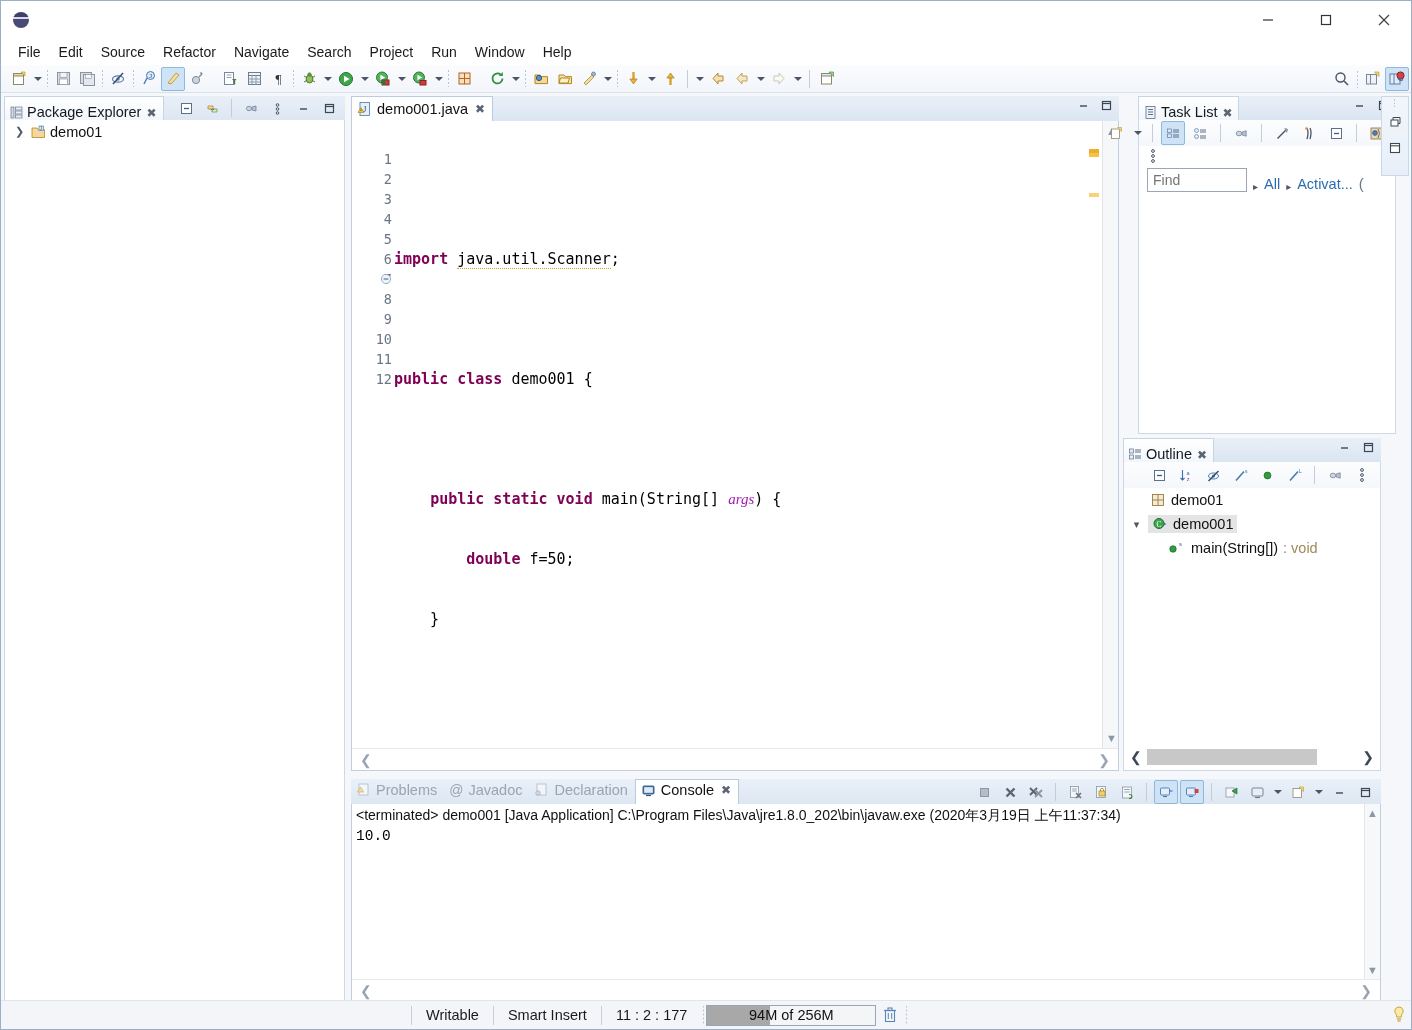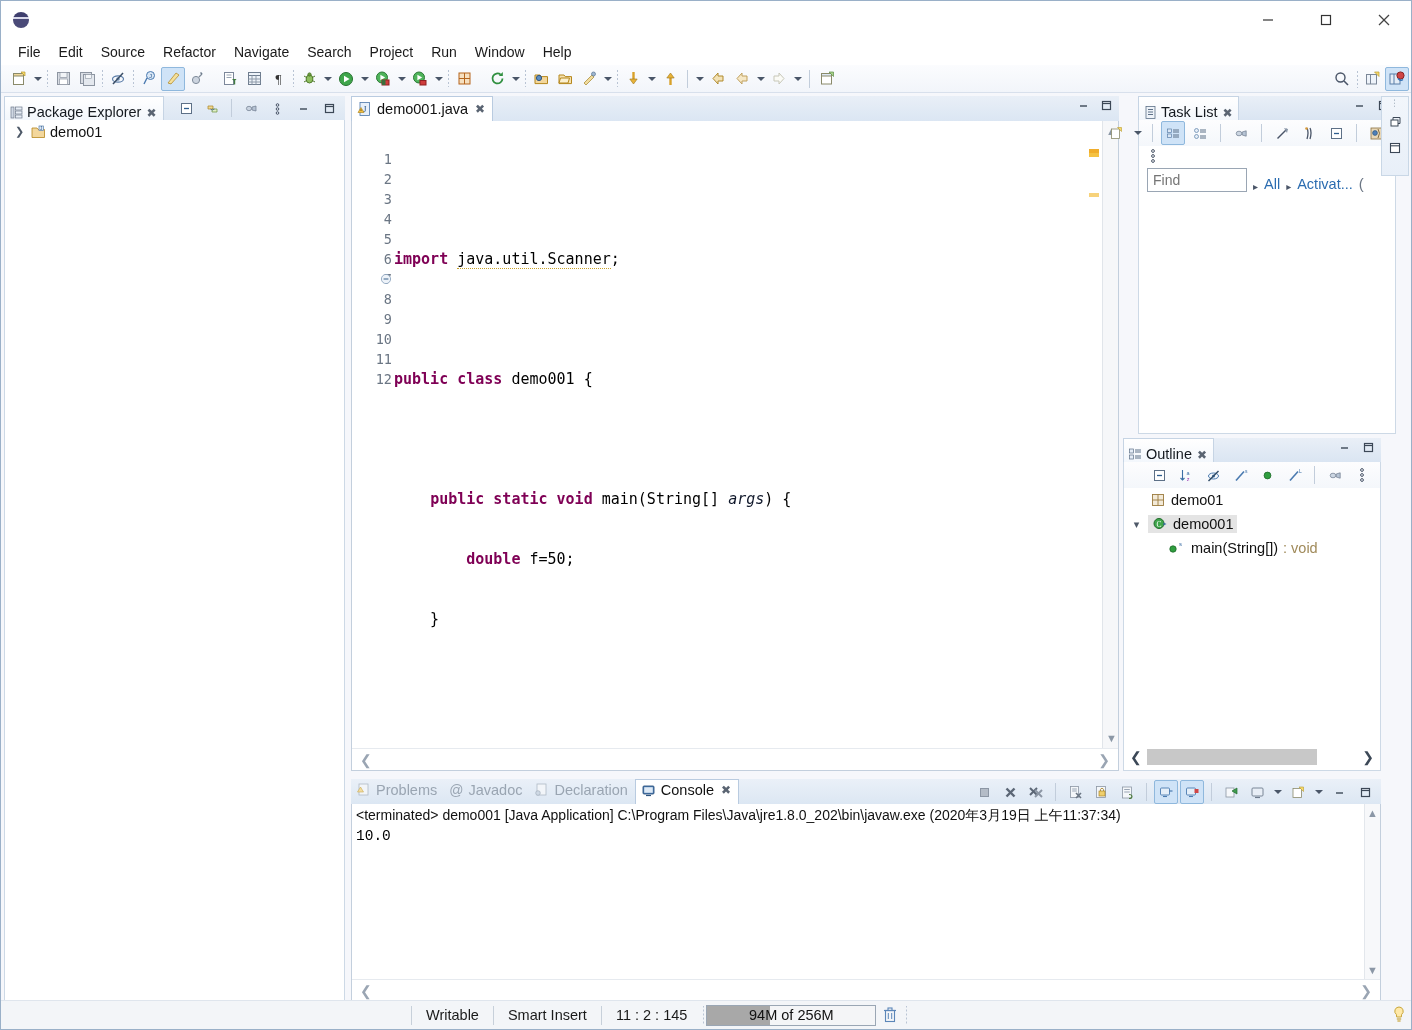--- a/index.html
+++ b/index.html
@@ -109,21 +109,21 @@
     font-family: "DejaVu Sans Mono", monospace; font-size: 13.5px; color: #6b7684; height: 20px; line-height: 20px;
   }
   .ed-code {
     position: absolute; left: 41px; top: 0; right: 44px; bottom: 22px;
     font-family: "DejaVu Sans Mono", monospace; font-size: 15px; line-height: 20px;
     white-space: pre; color: #000; padding-top: 0;
   }
   .ed-code .ln { height: 20px; padding-left: 1px; }
   .kw { color: #7f0055; font-weight: bold; }
   .field { color: #0000c0; font-weight: bold; font-style: italic; }
-  .param { color: #0f172a; font-style: italic; }
+  .param { color: #a21caf; font-style: italic; font-family: Liberation Serif, serif; }
   .imp-underline { border-bottom: 1px dotted #c9a227; }
   .ed-vscroll {
     position: absolute; right: 0; top: 0; width: 16px; bottom: 22px;
     background: #f6f7f9; border-left: 1px solid #e1e5ea;
   }
   .ed-overview { position: absolute; right: 17px; top: 0; width: 14px; bottom: 22px; background: #ffffff; }
   .ov-mark { position: absolute; width: 10px; height: 4px; left: 2px; }
   .ed-hscroll {
     position: absolute; left: 0; right: 0; bottom: 0; height: 22px;
     background: #ffffff; border-top: 1px solid #e6eaef; display: flex; align-items: center; justify-content: space-between;
@@ -1021,21 +1021,21 @@
     </div>
   </div>
 
   <div class="statusbar">
     <div style="width:410px;"></div>
     <div class="st-sep"></div>
     <div class="st-cell">Writable</div>
     <div class="st-sep"></div>
     <div class="st-cell">Smart Insert</div>
     <div class="st-sep"></div>
-    <div class="st-cell">11 : 2 : 145</div>
+    <div class="st-cell">11 : 2 : 177</div>
     <div class="st-dotted"></div>
     <div class="mem-wrap">
       <div class="mem-fill" style="width:37%"></div>
       <span class="mem-text">94M of 256M</span>
     </div>
     <div style="padding:0 6px;">
       <svg width="16" height="18" viewBox="0 0 16 18">
         <rect x="3.5" y="4.5" width="9" height="11" fill="none" stroke="#5b86b8" stroke-width="1.1"></rect>
         <line x1="2" y1="4.5" x2="14" y2="4.5" stroke="#5b86b8" stroke-width="1.2"></line>
         <rect x="6" y="2" width="4" height="2.5" fill="none" stroke="#5b86b8" stroke-width="1.1"></rect>

